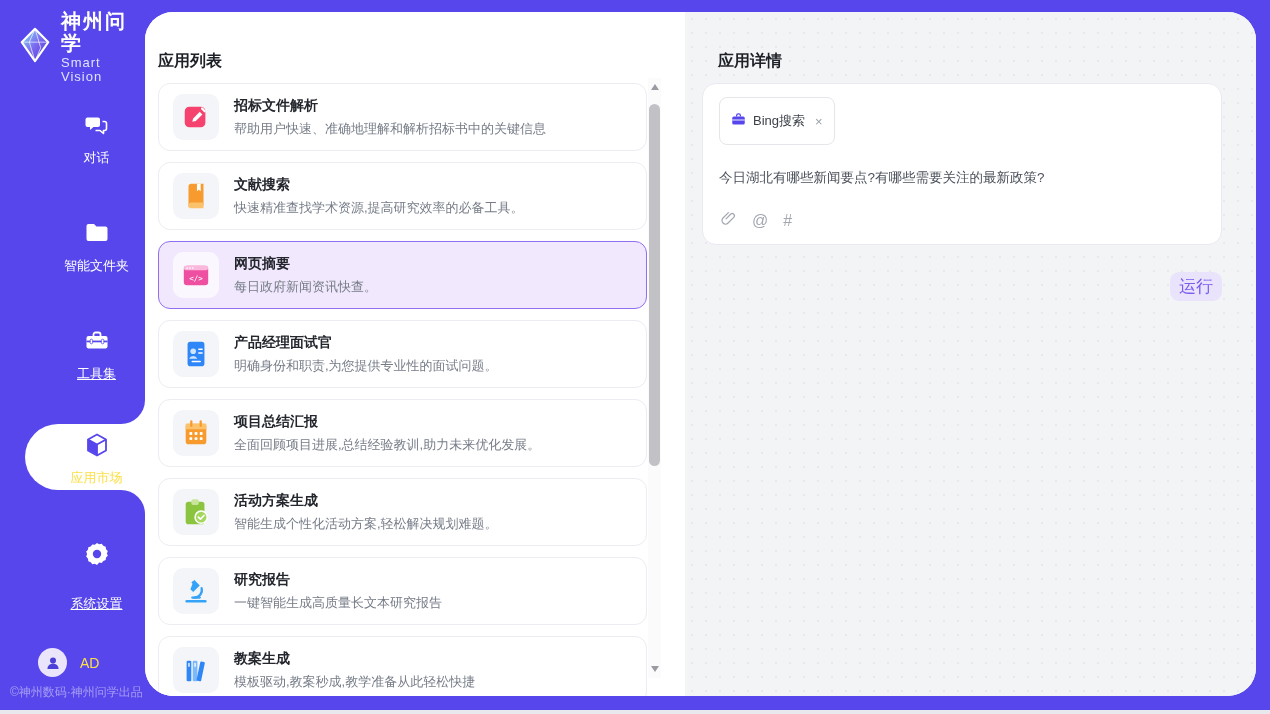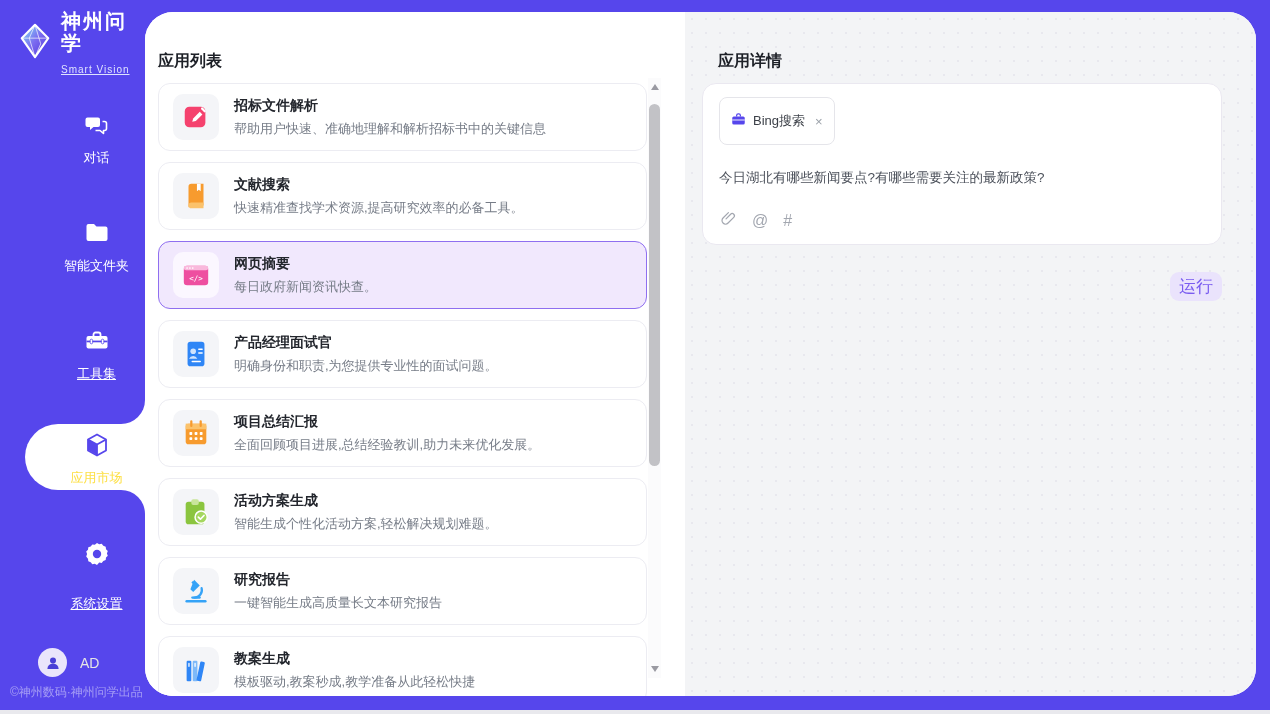--- a/index.html
+++ b/index.html
@@ -6,38 +6,38 @@
   body{
     width:1270px;height:714px;position:relative;overflow:hidden;
     background:#5646ec;
     font-family:"Liberation Sans","DejaVu Sans",sans-serif;
   }
   
   .sidebar{position:absolute;left:0;top:0;width:145px;height:714px;}
   .logo{position:absolute;left:16px;top:10px;display:flex;align-items:center;gap:7px;}
   .logo-text{display:flex;flex-direction:column;line-height:1.1;}
   .logo-name{color:#fff;font-weight:bold;font-size:20px;letter-spacing:2px;}
-  .logo-sub{color:#dfe3ff;font-size:10px;letter-spacing:1px;margin-top:10px;text-decoration:underline;}
+  .logo-sub{color:#dfe3ff;font-size:13px;letter-spacing:1px;margin-top:2px;}
   .nav-item{position:absolute;left:0;width:145px;display:flex;flex-direction:column;
     align-items:center;gap:7px;color:#fff;cursor:pointer;z-index:3;margin-left:24px;}
   .nav-label{font-size:13px;}
   .nav-label.u{text-decoration:underline;}
   .nav-item.active{color:#fde047;}
   .bubble{position:absolute;left:25px;top:424px;width:120px;height:66px;background:#fff;
     border-radius:33px 0 0 33px;z-index:2;}
   .notch{position:absolute;left:121px;width:24px;height:24px;background:#fff;z-index:2;}
   .notch.top{top:400px;}
   .notch.bottom{top:490px;}
   .notch i{display:block;width:100%;height:100%;background:#5646ec;}
   .notch.top i{border-bottom-right-radius:24px;}
   .notch.bottom i{border-top-right-radius:24px;}
   .user{position:absolute;left:38px;top:648px;display:flex;align-items:center;gap:13px;z-index:3;}
   .avatar{width:29px;height:29px;border-radius:50%;background:#eae5fb;display:flex;
     align-items:center;justify-content:center;}
-  .user-label{color:#e5e5e5;font-size:14px;}
+  .user-label{color:#fde047;font-size:14px;}
   .side-footer{position:absolute;left:10px;top:684px;font-size:12px;color:rgba(255,255,255,0.45);z-index:3;white-space:nowrap;}
   
   .panel{position:absolute;left:145px;top:12px;width:1111px;height:684px;border-radius:28px;
     overflow:hidden;display:flex;background:#fff;z-index:4;}
   .list-pane{width:540px;position:relative;background:#fff;flex:none;}
   .pane-title{position:absolute;left:13px;top:26px;font-size:16px;font-weight:bold;color:#1d2027;}
   .cards{position:absolute;left:13px;top:71px;width:489px;}
   .card{height:68px;border:1px solid #ececf2;border-radius:12px;margin-bottom:11px;display:flex;
     align-items:center;padding:0 14px;gap:15px;background:#fff;cursor:pointer;box-sizing:border-box;}
   .card.selected{background:#f1e8fd;border:1.5px solid #8f6ff0;}

